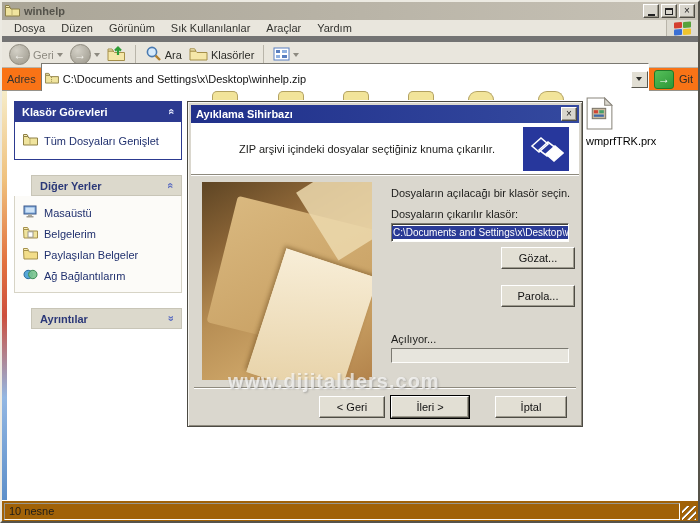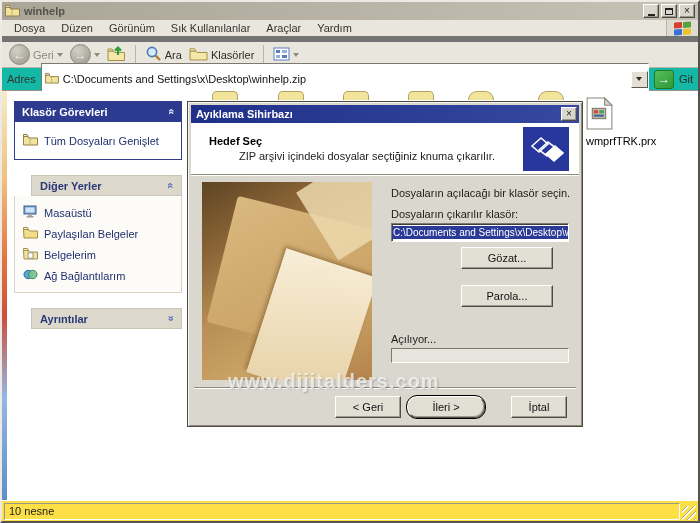--- a/index.html
+++ b/index.html
@@ -36,21 +36,21 @@
   .tgroup{display:flex;align-items:center;gap:3px;padding:0 2px;}
   .navcircle{width:21px;height:21px;border-radius:50%;border:1px solid #8d897d;
     background:radial-gradient(circle at 35% 30%,#d3d0c6,#9a968a);color:#f4f3ee;
     display:flex;align-items:center;justify-content:center;font-size:12px;font-weight:bold;line-height:1;}
   .tlabel{color:#8d8a80;}
   .tlabel.dark{color:#2c2c28;}
   .dd{width:0;height:0;border-left:3px solid transparent;border-right:3px solid transparent;border-top:4px solid #8d8a80;}
   .tsep{width:1px;height:20px;background:#b9b5aa;margin:0 4px;}
 
   
-  .addressbar{height:23px;flex:0 0 23px;background:#14b8a6;border-bottom:1px solid #96928a;
+  .addressbar{height:23px;flex:0 0 23px;background:#f97316;border-bottom:1px solid #96928a;
     display:flex;align-items:center;padding:0 5px;gap:5px;}
   .addrlabel{color:#33332f;}
   .addrinput{flex:1;height:33px;background:#fff;border:1px solid;border-color:#7b7971 #fdfdfb #fdfdfb #7b7971;
     display:flex;align-items:center;padding:0 0 0 3px;gap:4px;overflow:hidden;}
   .addrtext{flex:1;white-space:nowrap;overflow:hidden;color:#111;}
   .addrdrop{width:17px;height:17px;background:#e2dfd4;border:1px solid;border-color:#fff #5a584f #5a584f #fff;
     display:flex;align-items:center;justify-content:center;padding:0;}
   .addrdrop .dd{border-top-color:#2c2c28;}
   .gitbtn{width:20px;height:19px;border-radius:3px;background:linear-gradient(145deg,#55c05a,var(--go-green,#2e9737));
     border:1px solid #1f7a28;color:#fff;font-weight:bold;display:flex;align-items:center;justify-content:center;font-size:12px;}
@@ -107,34 +107,34 @@
   .wizpaper2{position:absolute;left:110px;top:-14px;width:70px;height:80px;background:#ecd9ae;transform:rotate(-32deg);opacity:.85;}
 
   .dprompt{position:absolute;left:200px;top:12px;color:#1c1c1a;}
   .dfldlabel{position:absolute;left:200px;top:33px;color:#1c1c1a;}
   .dinput{position:absolute;left:200px;right:10px;top:48px;height:19px;background:#fff;
     border:1px solid;border-color:#7b7971 #fdfdfb #fdfdfb #7b7971;box-shadow:inset 1px 1px 0 #40403a;
     display:flex;align-items:center;overflow:hidden;font-size:10px;white-space:nowrap;}
   .sel{background:var(--selection,#2a3a96);color:#fff;padding:1px 1px;}
   .btn{background:#e2dfd4;border:1px solid;border-color:#fff #4e4c44 #4e4c44 #fff;box-shadow:inset -1px -1px 0 #9e9b8f;
     font-family:"Liberation Sans",sans-serif;font-size:11px;color:#111;height:22px;padding:0;}
-  .btn.side{position:absolute;right:26px;width:92px;}
+  .btn.side{position:absolute;right:4px;width:74px;}
   .btn.gozat{top:72px;} .btn.parola{top:110px;}
   .dproglabel{position:absolute;left:200px;top:158px;color:#1c1c1a;}
   .dprogress{position:absolute;left:200px;right:10px;top:173px;height:15px;background:#e7e5dd;
     border:1px solid;border-color:#7b7971 #fdfdfb #fdfdfb #7b7971;}
   .dsep{position:absolute;left:3px;right:3px;top:212px;height:0;border-top:1px solid #8e8a7e;border-bottom:1px solid #fff;}
   .dbtns{position:absolute;right:12px;top:221px;display:flex;align-items:center;justify-content:space-between;}
-  .btn.geri{width:66px;} .btn.ileri{width:78px;margin-left:6px;outline:1px solid #000;border-radius:10px;} .btn.iptal{width:56px;margin-left:26px;}
+  .btn.geri{width:66px;} .btn.ileri{width:78px;margin-left:6px;outline:1px solid #000;} .btn.iptal{width:72px;margin-left:26px;}
 
   .watermark{position:absolute;left:226px;top:279px;z-index:9;font-size:20px;font-weight:bold;letter-spacing:1px;
     color:rgba(255,255,255,.68);text-shadow:1px 1px 2px rgba(110,110,110,.45);white-space:nowrap;}
 
   
-  .statusbar{height:21px;flex:0 0 21px;background:#fde047;border-top:1px solid #fff;
+  .statusbar{height:21px;flex:0 0 21px;background:#a16207;border-top:1px solid #fff;
     display:flex;align-items:center;padding:1px 2px;gap:2px;}
   .statuscell{flex:1;height:17px;border:1px solid;border-color:#9a968a #fdfdfb #fdfdfb #9a968a;
     display:flex;align-items:center;padding:0 4px;color:#1c1c1a;}
   .grip{width:14px;height:14px;align-self:flex-end;
     background:repeating-linear-gradient(135deg,transparent 0 3px,#a9a599 3px 4px,#fff 4px 5px);}
 </style>
 </head>
 <body>
 
 <div class="window">
@@ -291,39 +291,39 @@
                   <rect x="2.5" y="2.5" width="9" height="5" fill="#cfe3f7"></rect>
                   <rect x="5" y="9.5" width="4" height="1.6" fill="#b0ac9f"></rect>
                   <rect x="3.5" y="11.2" width="7" height="1.2" fill="#8a867a"></rect>
                 </svg>
             </span>
             <span>Masaüstü</span>
           </div>
           <div class="sitem">
             <span>
               <svg width="15" height="13" viewBox="0 0 15 13">
-                  <path d="M0.5 3.5 h4.5 l1.5 1.5 h8 v7 h-13.5z" fill="#f2dd8a" stroke="#a5904a"></path>
-                  <path d="M0.5 3.5 v-2 h4 l1.2 2z" fill="#f7eebb" stroke="#a5904a"></path>
-                </svg>
-            </span>
-            <span>Paylaşılan Belgeler</span>
-          </div>
-          <div class="sitem">
-            <span>
-              <svg width="15" height="13" viewBox="0 0 15 13">
                   <path d="M0.5 3.5 h4.5 l1.5 1.5 h8 v7 h-13.5z" fill="#f0e49e" stroke="#a5904a"></path>
                   <path d="M0.5 3.5 v-2 h4 l1.2 2z" fill="#f7eebb" stroke="#a5904a"></path>
                   <rect x="5" y="5.8" width="5" height="5.4" fill="#fff" stroke="#9a968a"></rect>
                 </svg>
             </span>
             <span>Belgelerim</span>
           </div>
           <div class="sitem">
             <span>
               <svg width="15" height="13" viewBox="0 0 15 13">
+                  <path d="M0.5 3.5 h4.5 l1.5 1.5 h8 v7 h-13.5z" fill="#f2dd8a" stroke="#a5904a"></path>
+                  <path d="M0.5 3.5 v-2 h4 l1.2 2z" fill="#f7eebb" stroke="#a5904a"></path>
+                </svg>
+            </span>
+            <span>Paylaşılan Belgeler</span>
+          </div>
+          <div class="sitem">
+            <span>
+              <svg width="15" height="13" viewBox="0 0 15 13">
                   <circle cx="5.2" cy="6.5" r="4.2" fill="#56a7d8" stroke="#2a6a9a"></circle>
                   <circle cx="9.8" cy="6.5" r="4.2" fill="#79c48e" stroke="#3a8a54" fill-opacity="0.92"></circle>
                 </svg>
             </span>
             <span>Ağ Bağlantılarım</span>
           </div>
         </div>
       </div>
 
       <div class="panel">
@@ -348,21 +348,20 @@
       <span>wmprfTRK.prx</span>
     </div>
 
     <div class="dialog">
       <div class="dtitle">
         <span class="dtitletext">Ayıklama Sihirbazı</span>
         <button class="wbtn">×</button>
       </div>
       <div class="dheader">
         <span class="dhtxt">
-          <div class="dhead">Hedef Seç</div>
           <div class="dsub">ZIP arşivi içindeki dosyalar seçtiğiniz knuma çıkarılır.</div>
         </span>
         <span class="dicon">
           <svg width="36" height="32" viewBox="0 0 36 32">
               <g fill="none" stroke="#fff" stroke-width="1.6">
                 <path d="M4 13 l9-8 7 6 -9 8z"></path>
                 <path d="M11 17 l9-8 8 6 -9 8z"></path>
                 <path d="M18 21 l9-8 8 7 -9 8z" fill="#fff"></path>
               </g>
             </svg>

